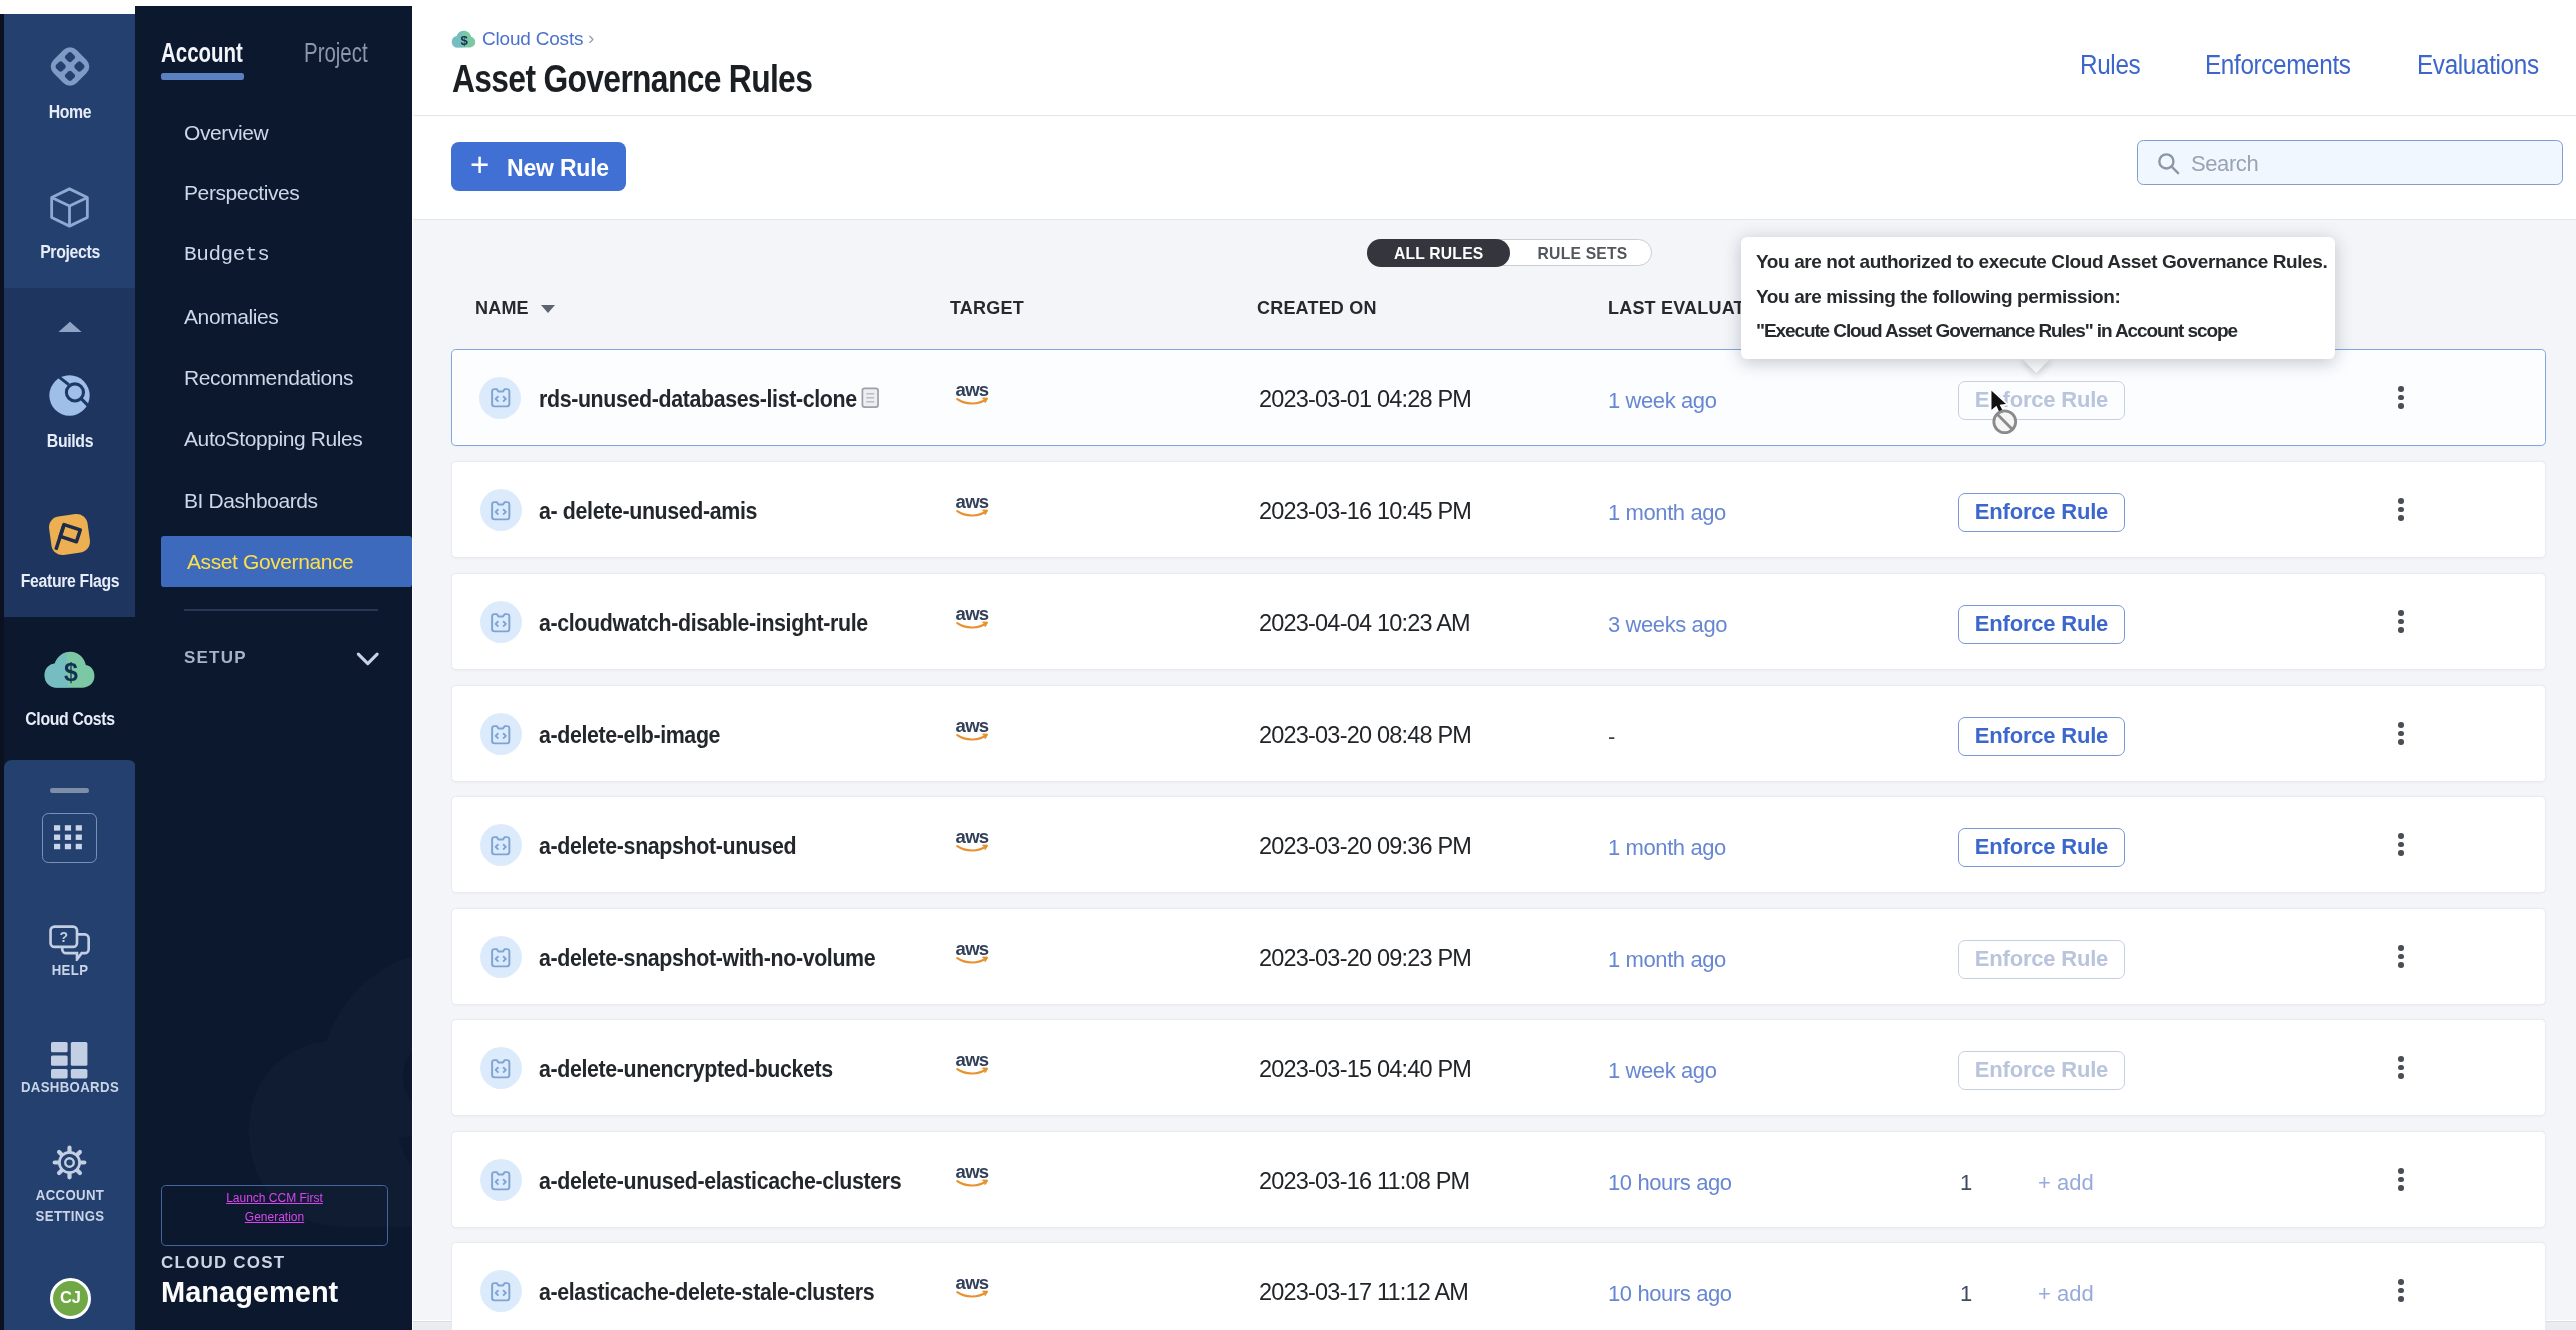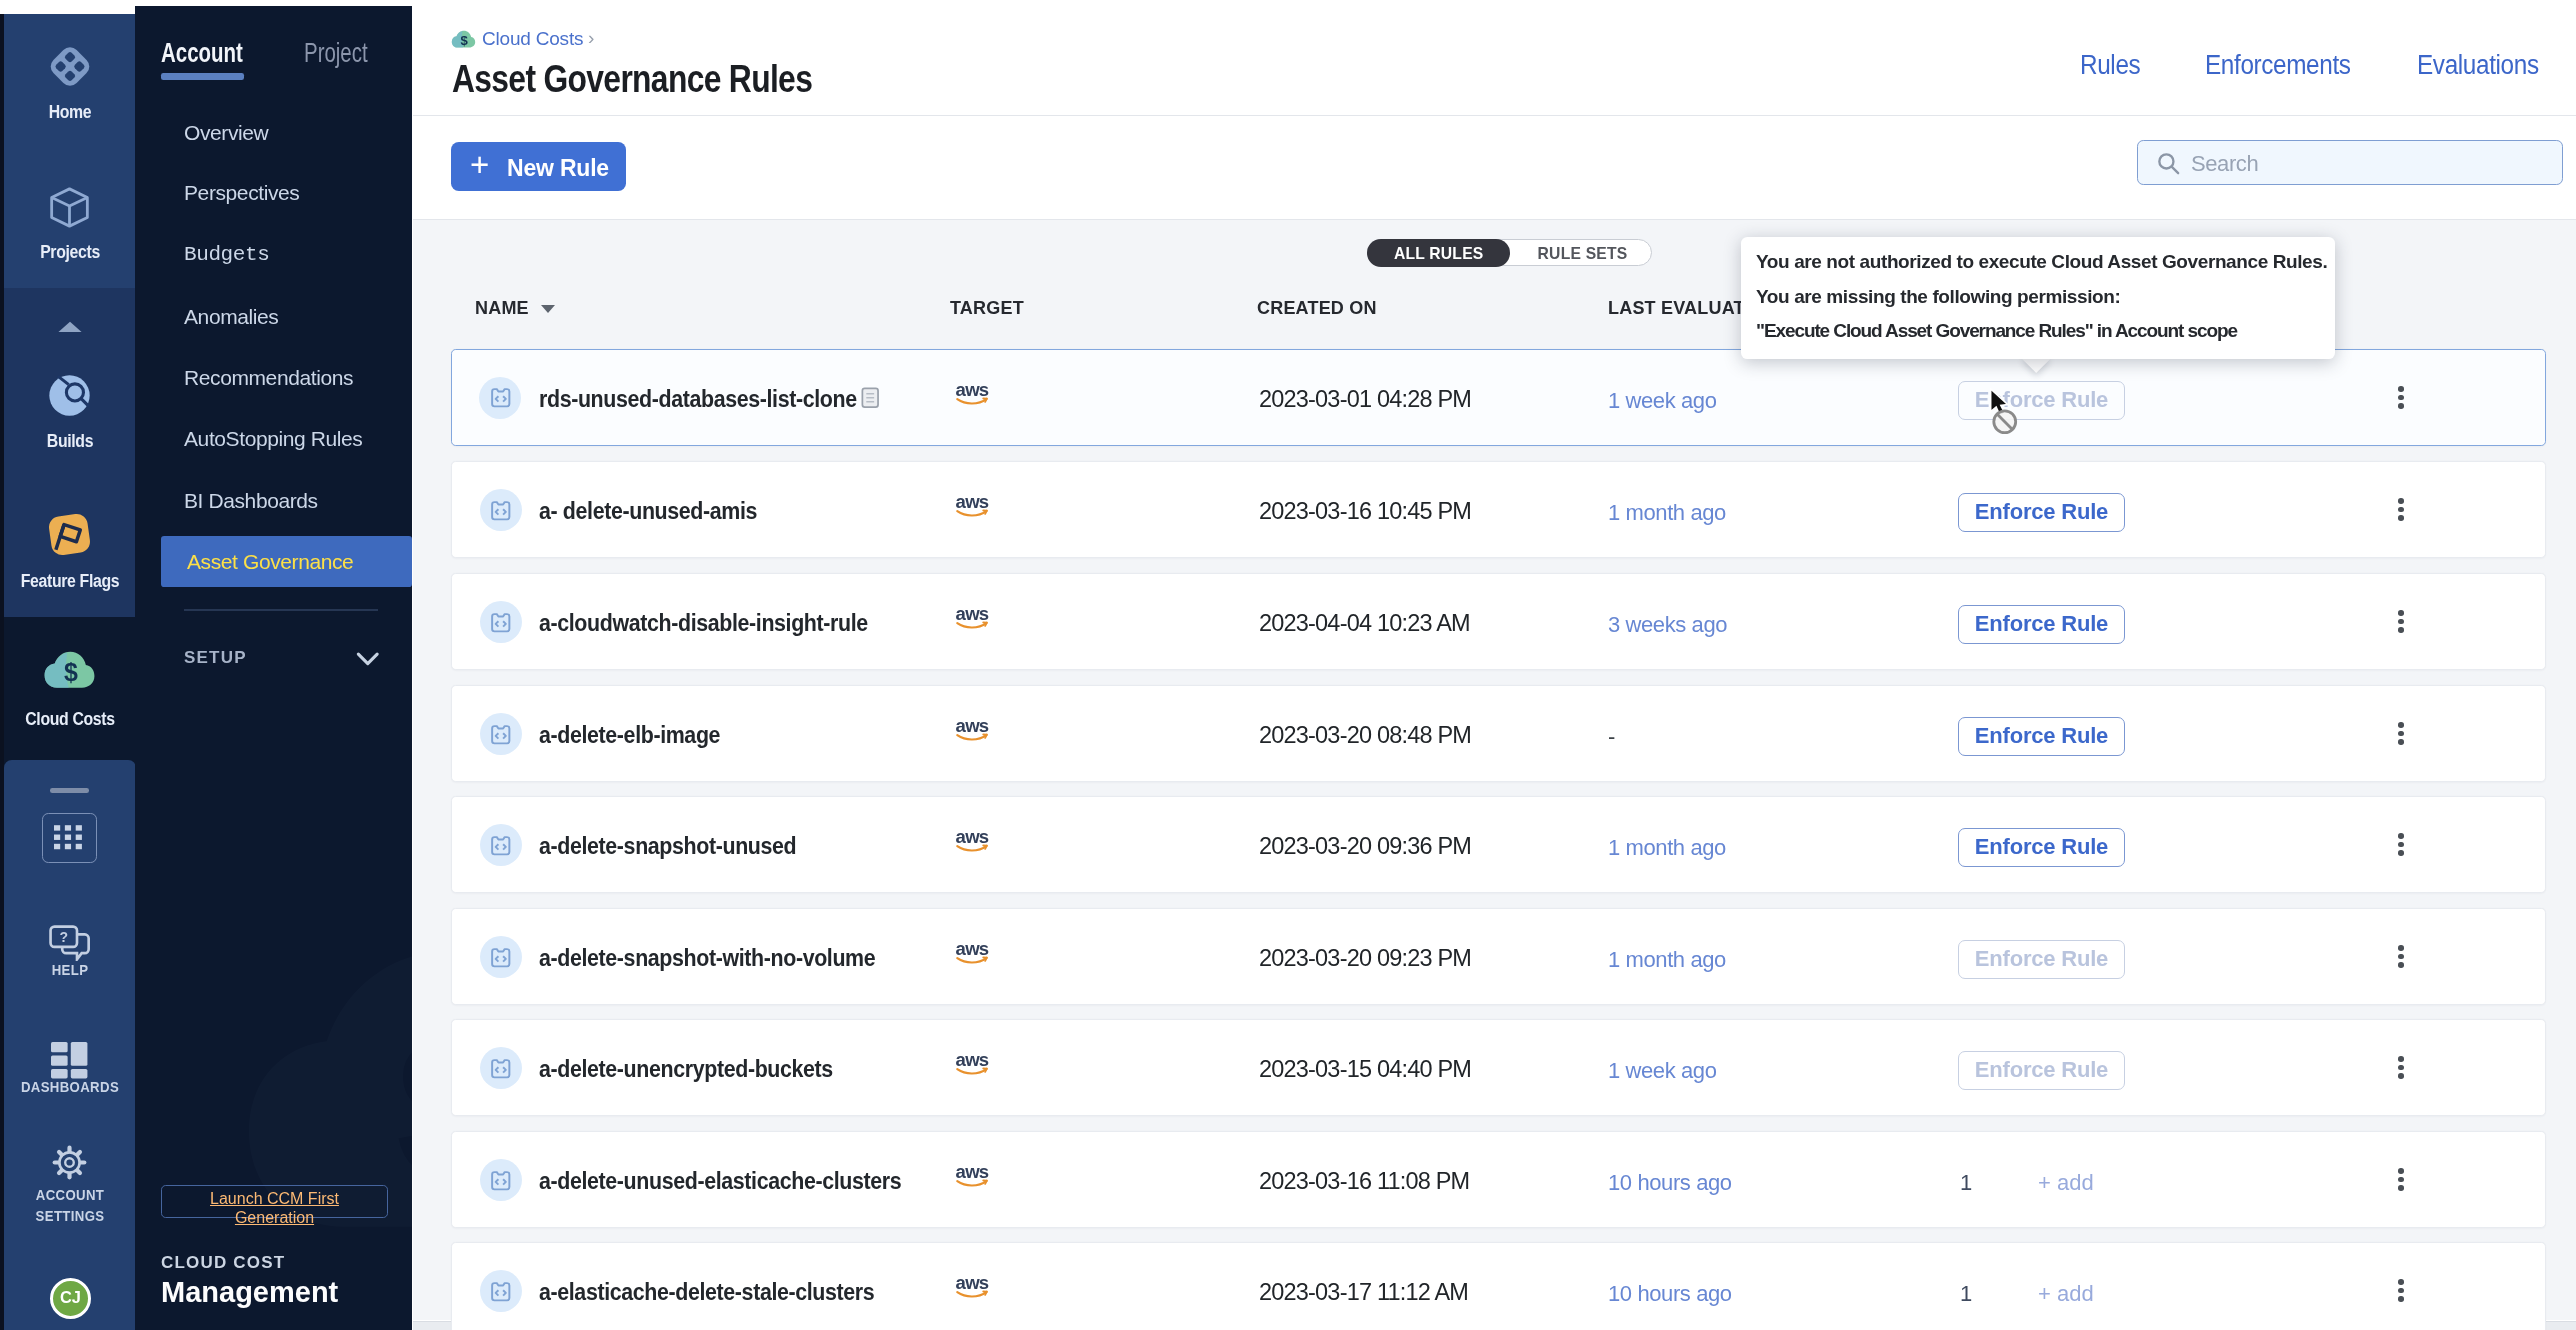--- a/index.html
+++ b/index.html
@@ -21,22 +21,22 @@
   
   #panel { position:absolute; left:135px; top:6.3px; width:277px; height:1324px; background:#0c182e; overflow:hidden; }
   .tab-acct { position:absolute; left:26px; top:31px; font-size:28px; font-weight:600; color:#f2f5fa; transform:scaleX(0.73); transform-origin:left top;}
   .tab-proj { position:absolute; left:169px; top:31px; font-size:28px; font-weight:500; color:#8c96ac; transform:scaleX(0.73); transform-origin:left top;}
   .tab-under { position:absolute; left:26px; top:67px; width:83px; height:6.3px; background:#5b80c1; border-radius:2.3px; }
   .mitem { position:absolute; left:49px; font-size:21px; font-weight:400; color:#ccd7e8; letter-spacing:-0.4px; white-space:nowrap; }
   .msel { position:absolute; left:26px; top:530px; width:251px; height:51px; background:#3e6abe; border-radius:3.1px; }
   .msel span { position:absolute; left:26px; top:13.3px; font-size:21px; font-weight:500; color:#fde047; letter-spacing:-0.4px;}
   .mdivider { position:absolute; left:49px; top:603px; width:194px; height:1.6px; background:#263653; }
   .setup { position:absolute; left:49px; top:642px; font-size:17px; font-weight:600; color:#a7b3c8; letter-spacing:1.2px; }
-  .launch { position:absolute; left:26px; top:1179px; width:227px; height:33px; border:1.6px solid #46659e; border-radius:4.7px;
-     color:#fdba74; font-size:16px; text-align:center; line-height:19.6px; padding-top:2.3px; text-decoration:none; }
+  .launch { position:absolute; left:26px; top:1179px; width:227px; height:61px; border:1.6px solid #46659e; border-radius:4.7px;
+     color:#d946ef; font-size:12px; text-align:center; line-height:19.6px; padding-top:2.3px; text-decoration:none; }
   .ccost-label { position:absolute; left:26px; top:1247px; font-size:17px; font-weight:600; color:#ccd5e3; letter-spacing:1.2px; }
   .mgmt { position:absolute; left:26px; top:1270px; font-size:29px; font-weight:700; color:#fdfdfe; }
 
   
   #main { position:absolute; left:413px; top:0; width:2163px; height:1331px; background:#fff; }
   .sep1 { position:absolute; left:0; top:115px; width:2163px; height:0.8px; background:#e3e6eb; }
   .sep2 { position:absolute; left:0; top:219px; width:2163px; height:0.8px; background:#e3e6eb; }
   .tablebg { position:absolute; left:0; top:220px; width:2163px; height:1100px; background:#f3f5f8; }
   .botstrip { position:absolute; left:0; top:1321px; width:2163px; height:10.2px; background:#e9ecf0; border-top:0.8px solid #d9dde3; }
 

